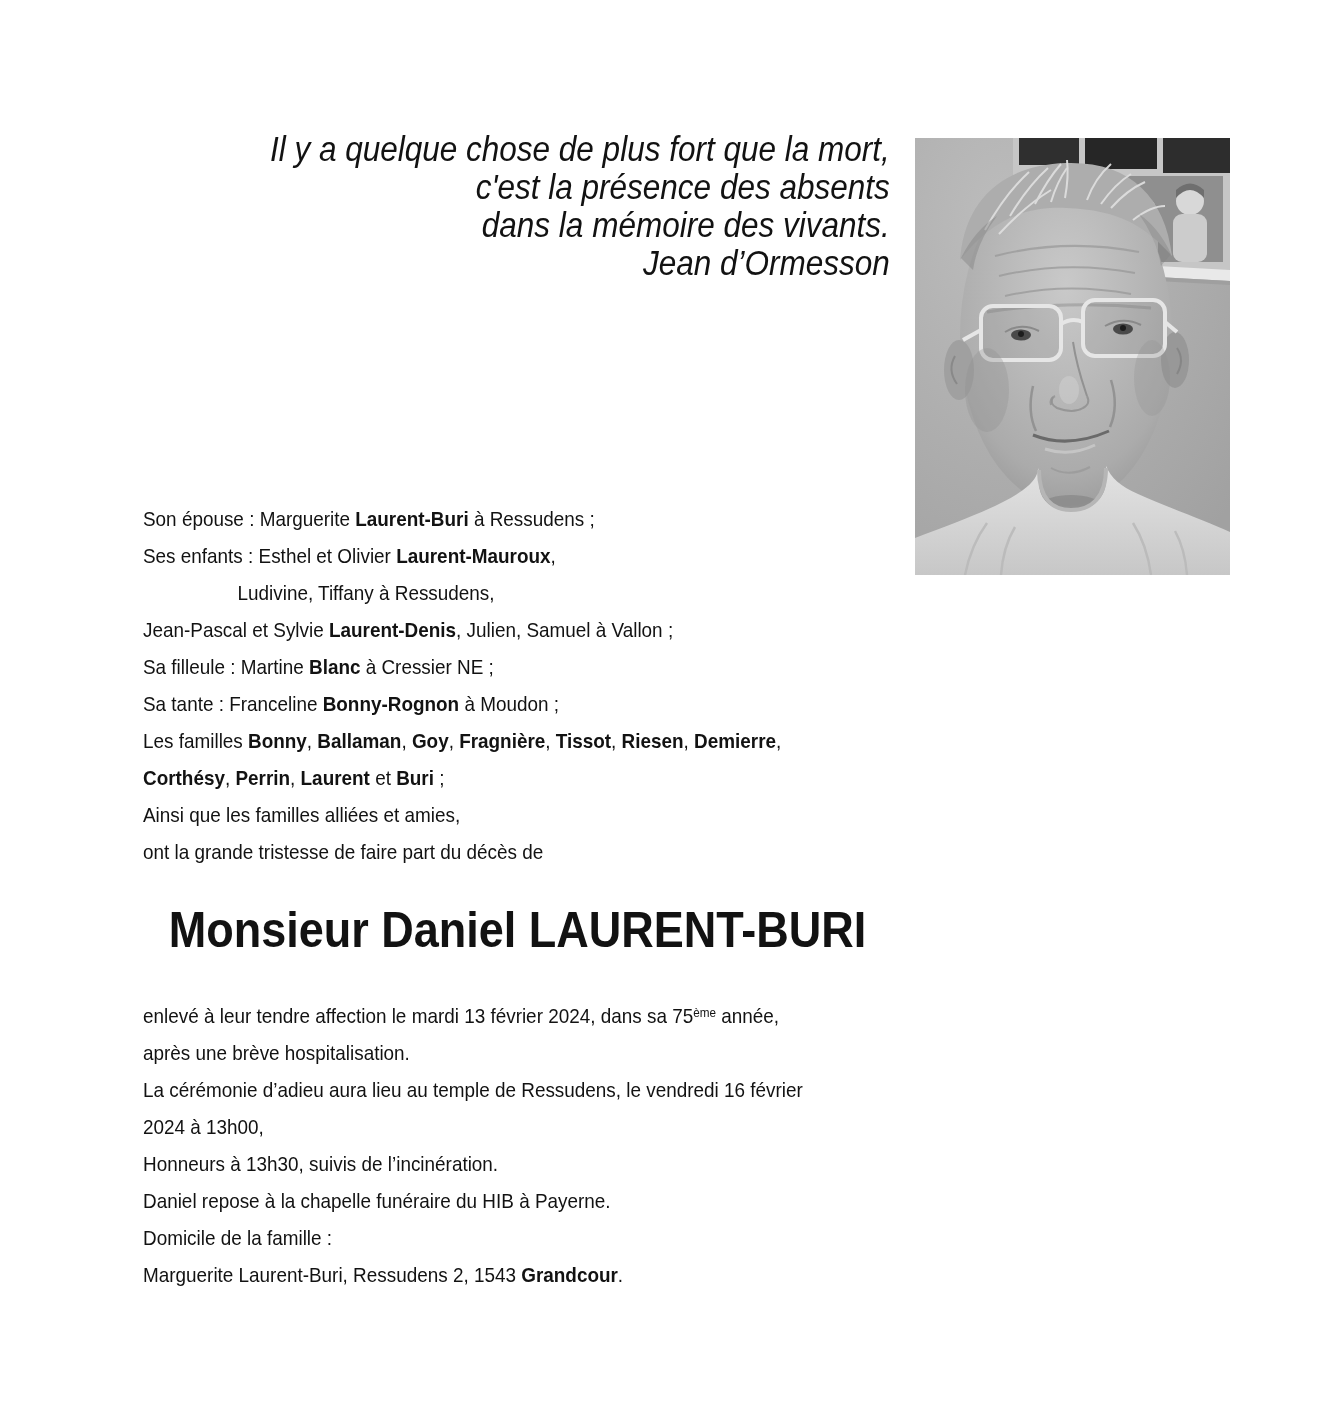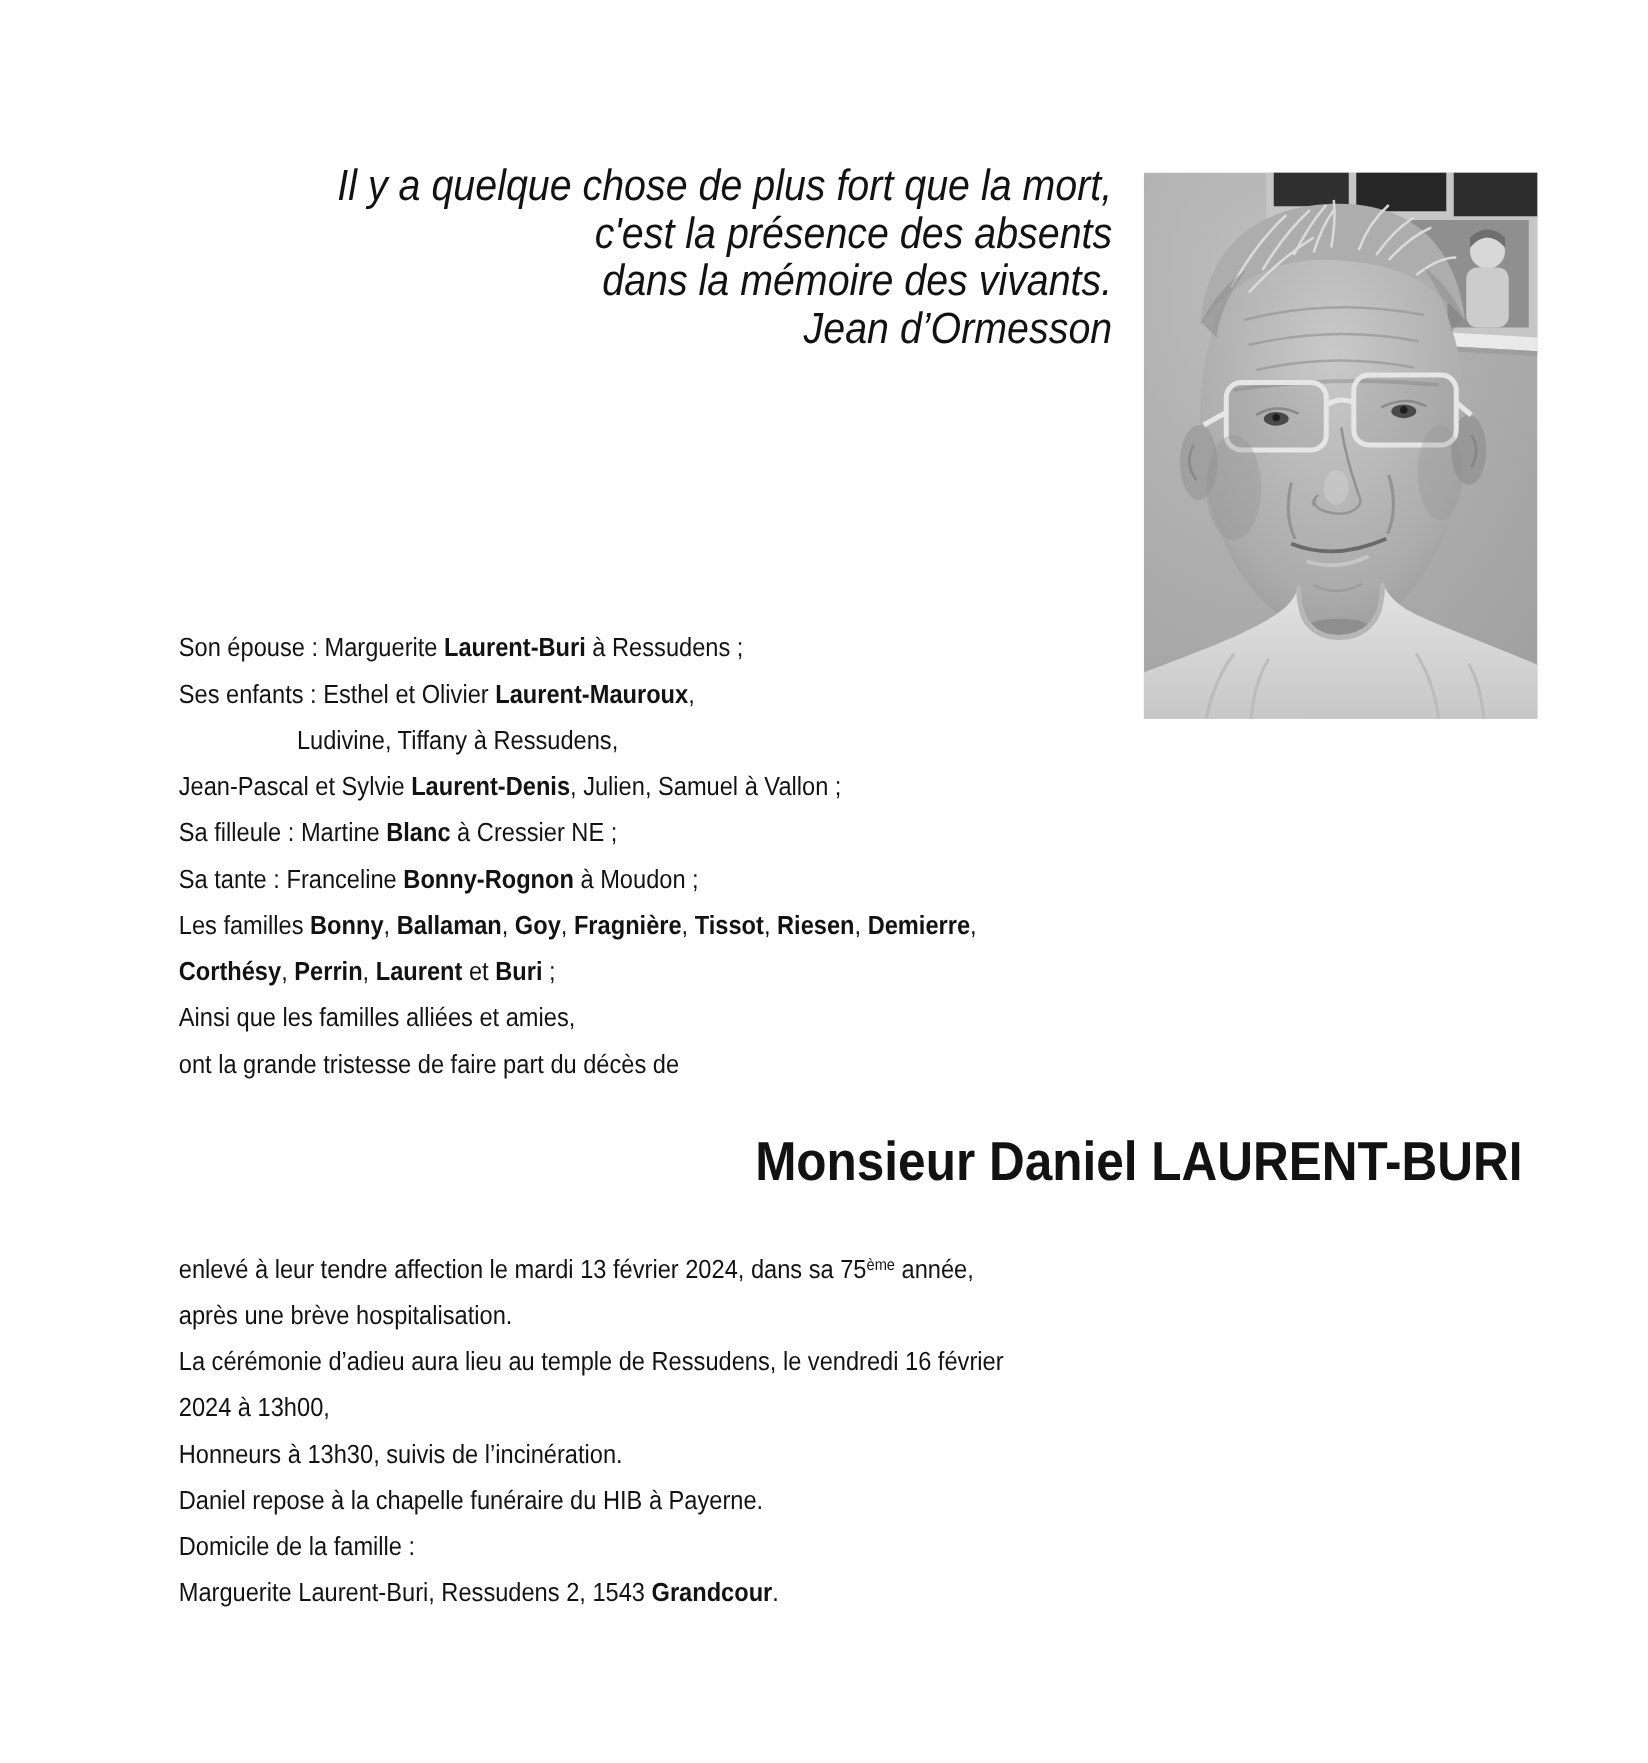--- a/index.html
+++ b/index.html
@@ -58,22 +58,22 @@
     vertical-align: 0.45em;
     line-height: 0;
   }
 
   
   .page-title {
     position: absolute;
     top: 903px;
     left: 130px;
     width: 1122px;
-    text-align: right;
-    font-size: 44px;
+    text-align: left;
+    font-size: 50px;
     font-weight: bold;
     line-height: 54px;
   }
   .page-title .title-inner {
     display: inline-block;
     white-space: nowrap;
     transform: scaleX(0.9);
     transform-origin: 50% 50%;
   }
 </style>

